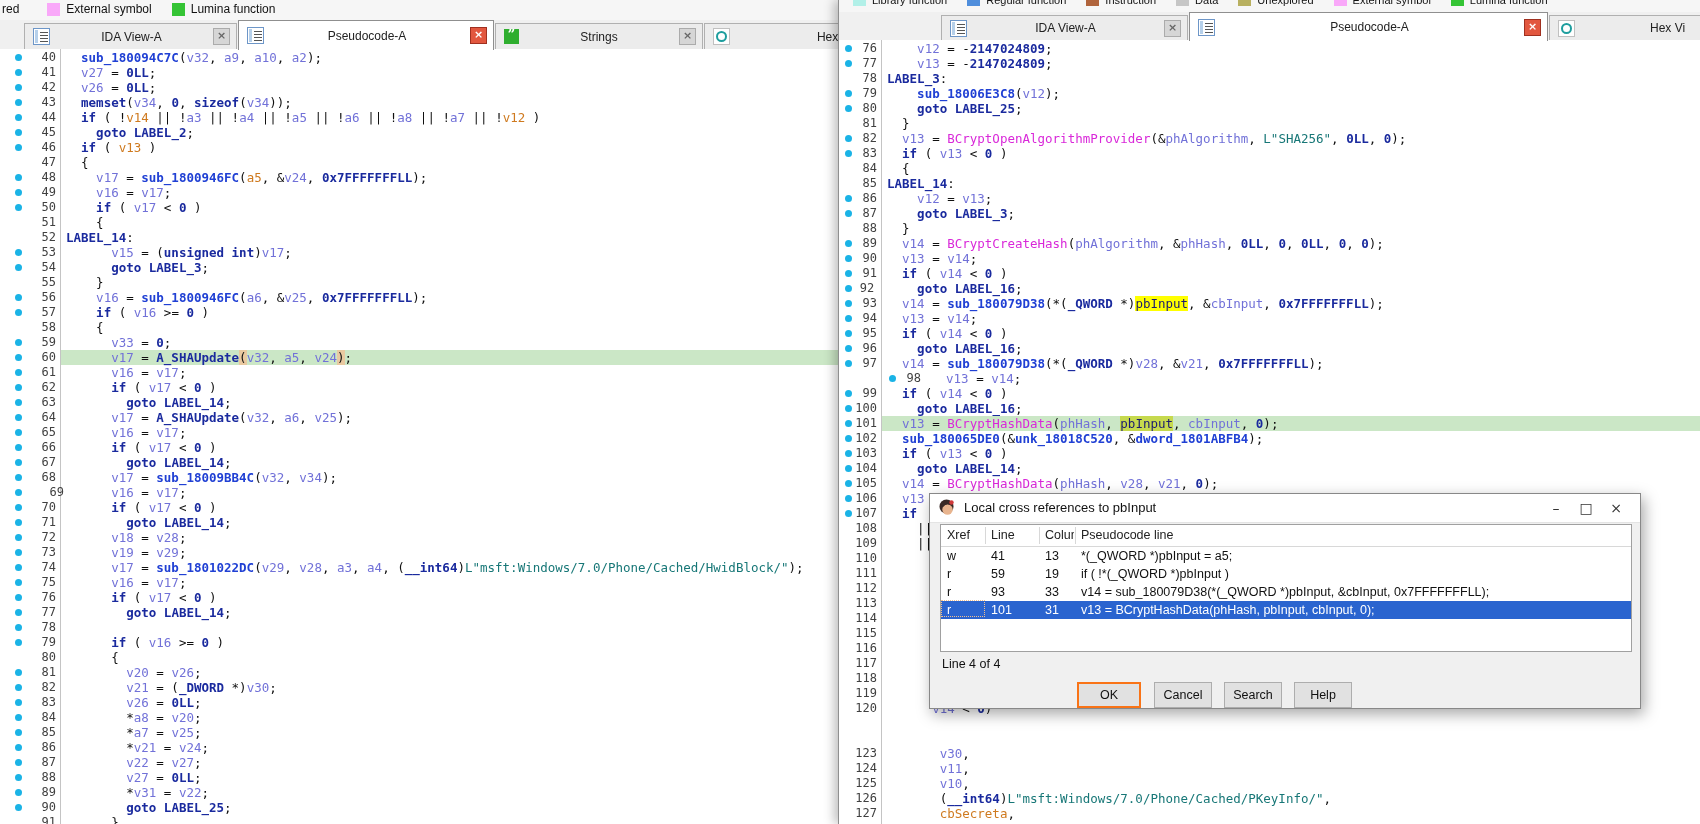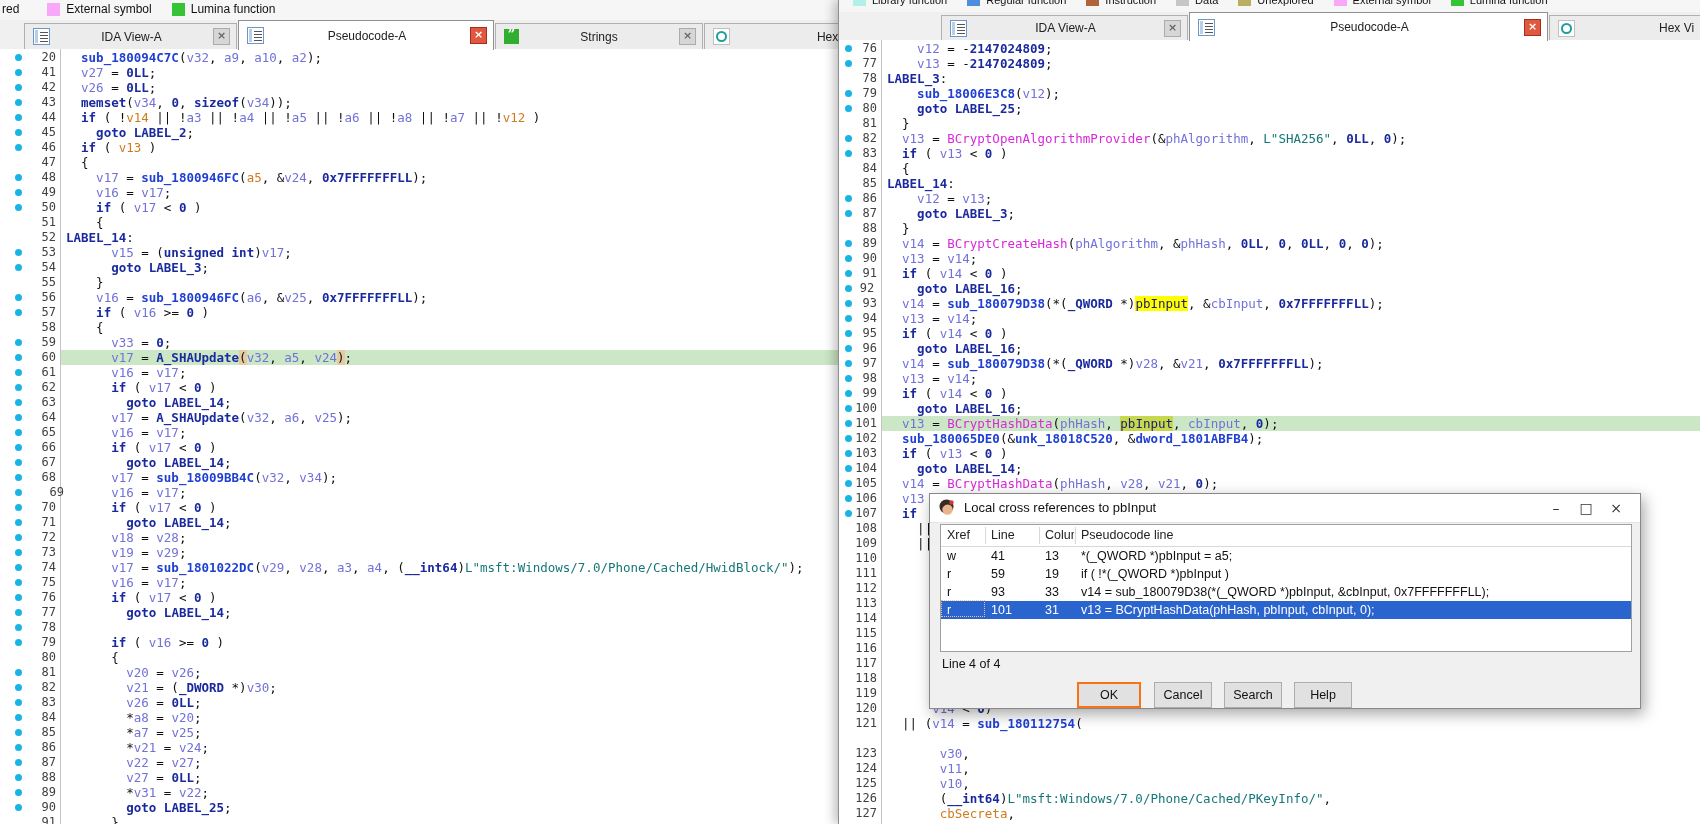--- a/index.html
+++ b/index.html
@@ -111,21 +111,21 @@
         <div class="tab" style="left: 704px; width: 260px;">
           <span class="ic ic-hex ticon"></span>
           <span class="tlabel">Hex View-1</span>
         </div>
       </div>
     <div class="dock"></div>
     <div class="codearea" id="l-code">
         <div class="gutsep" style="left: 60px;"></div>
         <div class="crow" style="top: 1px;">
           <span class="dot" style="left: 15px; background: rgb(26, 179, 230);"></span>
-          <span class="lnum" style="left: 24px; width: 32px;">20</span>
+          <span class="lnum" style="left: 24px; width: 32px;">40</span>
           <span class="ltext" style="left: 66px;">  <span class="fn">sub_180094C7C</span>(<span class="var">v32</span>, <span class="var">a9</span>, <span class="var">a10</span>, <span class="var">a2</span>);</span>
         </div>
         <div class="crow" style="top: 16px;">
           <span class="dot" style="left: 15px; background: rgb(26, 179, 230);"></span>
           <span class="lnum" style="left: 24px; width: 32px;">41</span>
           <span class="ltext" style="left: 66px;">  <span class="var">v27</span> = <span class="kw">0LL</span>;</span>
         </div>
         <div class="crow" style="top: 31px;">
           <span class="dot" style="left: 15px; background: rgb(26, 179, 230);"></span>
           <span class="lnum" style="left: 24px; width: 32px;">42</span>
@@ -397,21 +397,21 @@
           <span class="tlabel">IDA View-A</span>
           <span class="xbtn x-gray" style="margin-left: auto;">×</span>
         </div>
         <div class="tab active" style="left: 350px; width: 357px;">
           <span class="ic ic-view ticon"></span>
           <span class="tlabel">Pseudocode-A</span>
           <span class="xbtn x-red" style="margin-left: auto;">×</span>
         </div>
         <div class="tab" style="left: 710px; width: 300px;">
           <span class="ic ic-hex ticon"></span>
-          <span class="tlabel absl" style="left: 109px; top: 5px;">Hex Vi</span>
+          <span class="tlabel absl" style="left: 100px; top: 5px;">Hex Vi</span>
         </div>
       </div>
     <div class="codearea" id="r-code">
         <div class="gutsep" style="left: 42px;"></div>
         <div class="crow" style="top: 1px;">
           <span class="dot" style="left: 6px; background: rgb(26, 179, 230);"></span>
           <span class="lnum" style="left: 12px; width: 26px;">76</span>
           <span class="ltext" style="left: 48px;">    <span class="var">v12</span> = -<span class="kw">2147024809</span>;</span>
         </div>
         <div class="crow" style="top: 16px;">
@@ -507,21 +507,21 @@
         <div class="crow" style="top: 301px;">
           <span class="dot" style="left: 6px; background: rgb(26, 179, 230);"></span>
           <span class="lnum" style="left: 12px; width: 26px;">96</span>
           <span class="ltext" style="left: 48px;">    <span class="kw">goto</span> <span class="kw">LABEL_16</span>;</span>
         </div>
         <div class="crow" style="top: 316px;">
           <span class="dot" style="left: 6px; background: rgb(26, 179, 230);"></span>
           <span class="lnum" style="left: 12px; width: 26px;">97</span>
           <span class="ltext" style="left: 48px;">  <span class="var">v14</span> = <span class="fn">sub_180079D38</span>(*(<span class="kw">_QWORD</span> *)<span class="var">v28</span>, &amp;<span class="var">v21</span>, <span class="kw">0x7FFFFFFFLL</span>);</span>
         </div>
-        <div class="crow" style="top: 331px;">
+        <div class="crow" style="top: 331px; margin-left: 44px;">
           <span class="dot" style="left: 6px; background: rgb(26, 179, 230);"></span>
           <span class="lnum" style="left: 12px; width: 26px;">98</span>
           <span class="ltext" style="left: 48px;">  <span class="var">v13</span> = <span class="var">v14</span>;</span>
         </div>
         <div class="crow" style="top: 346px;">
           <span class="dot" style="left: 6px; background: rgb(26, 179, 230);"></span>
           <span class="lnum" style="left: 12px; width: 26px;">99</span>
           <span class="ltext" style="left: 48px;">  <span class="kw">if</span> ( <span class="var">v14</span> &lt; <span class="kw">0</span> )</span>
         </div>
         <div class="crow" style="top: 361px;">
@@ -609,24 +609,20 @@
           <span class="lnum" style="left: 12px; width: 26px;">118</span>
           <span class="ltext" style="left: 48px;"></span>
         </div>
         <div class="crow" style="top: 646px;">
           <span class="lnum" style="left: 12px; width: 26px;">119</span>
           <span class="ltext" style="left: 48px;"></span>
         </div>
         <div class="crow" style="top: 661px;">
           <span class="lnum" style="left: 12px; width: 26px;">120</span>
           <span class="ltext" style="left: 48px;">      <span class="var">v14</span> &lt; <span class="kw">0</span>)</span>
-        </div>
-        <div class="crow" style="top: 676px;">
-          <span class="lnum" style="left: 12px; width: 26px;">121</span>
-          <span class="ltext" style="left: 48px;">  || (<span class="var">v14</span> = <span class="fn">sub_180112754</span>(</span>
         </div>
         <div class="crow" style="top: 706px;">
           <span class="lnum" style="left: 12px; width: 26px;">123</span>
           <span class="ltext" style="left: 48px;">       <span class="var">v30</span>,</span>
         </div>
         <div class="crow" style="top: 721px;">
           <span class="lnum" style="left: 12px; width: 26px;">124</span>
           <span class="ltext" style="left: 48px;">       <span class="var">v11</span>,</span>
         </div>
         <div class="crow" style="top: 736px;">

